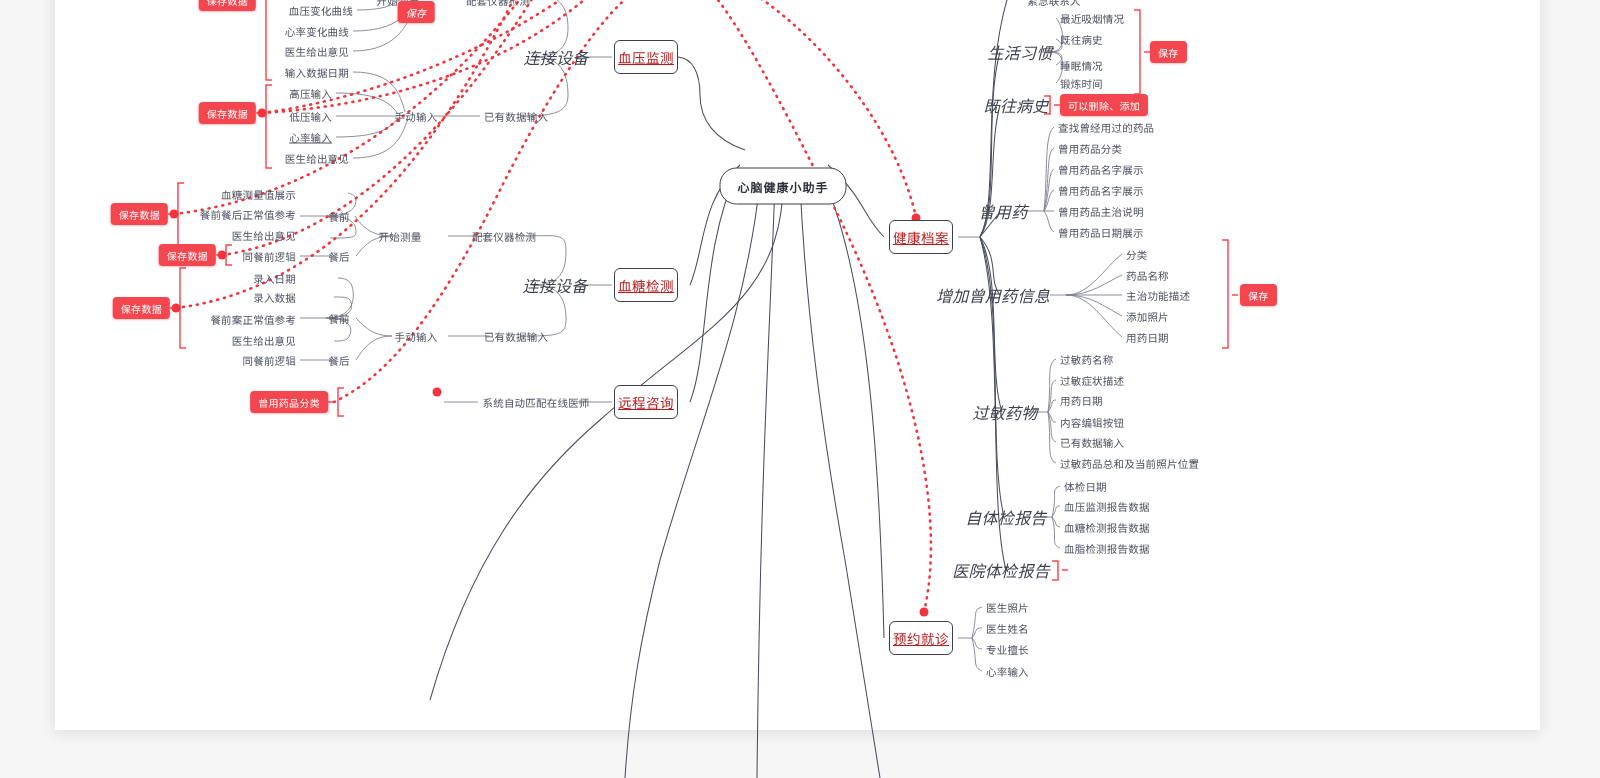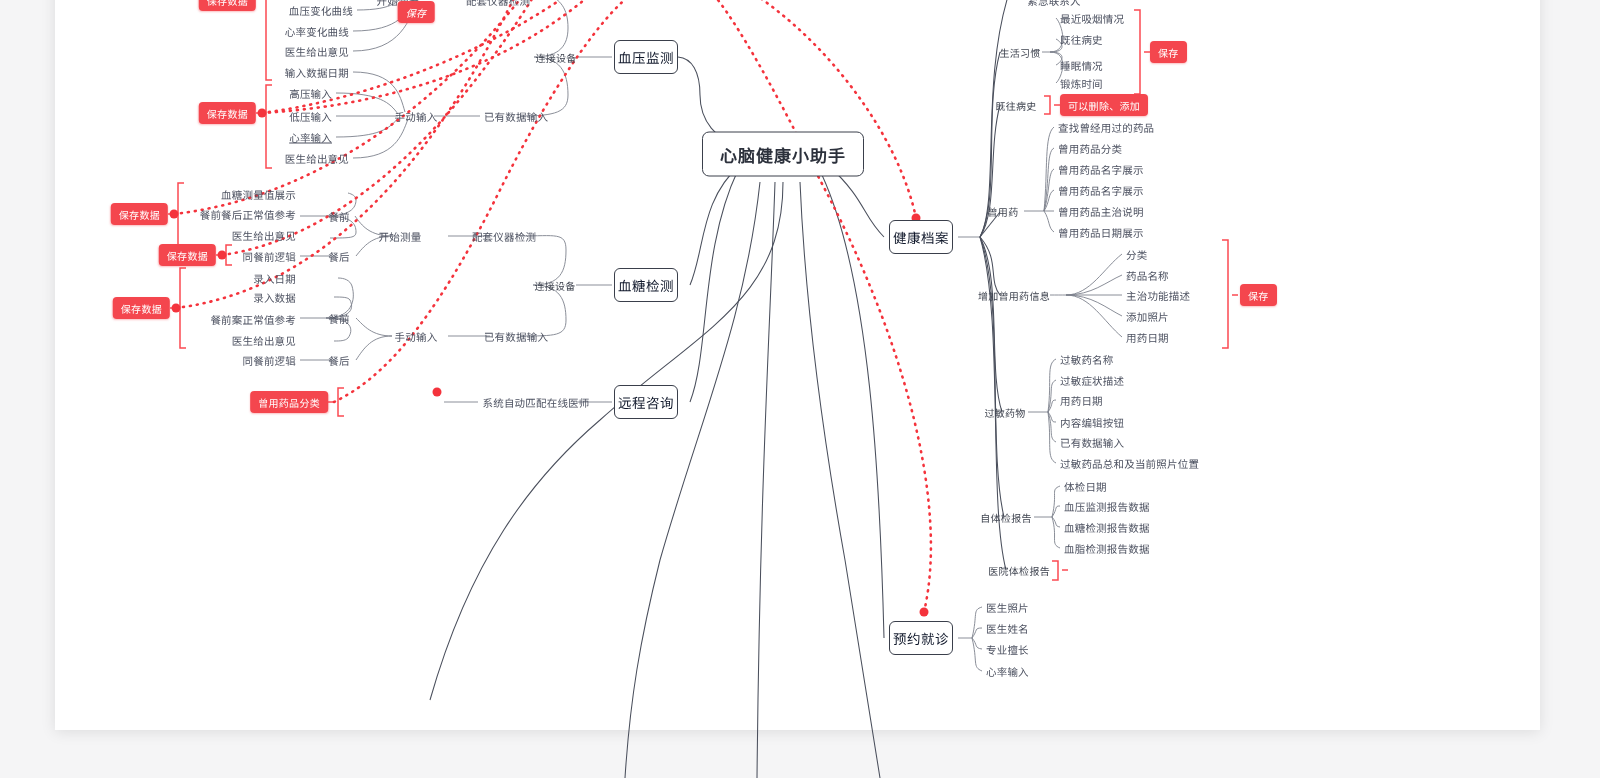--- a/index.html
+++ b/index.html
@@ -21,30 +21,30 @@
   .ln{fill:none;stroke:#4a4f5c;stroke-width:1.05;}
   .ln2{fill:none;stroke:#8b8f99;stroke-width:1;}
   .lnr{fill:none;stroke:#7d818c;stroke-width:.9;}
   .dotted{fill:none;stroke:#f4333c;stroke-width:2.6;stroke-linecap:round;stroke-dasharray:1 6;}
   .brk{fill:none;stroke:#fb4a52;stroke-width:1.5;}
   .dot{fill:#f4333c;}
 
   
   .node{position:absolute;white-space:nowrap;}
   .root-node{
-    border:1.6px solid #3a3f4b;border-radius:7px;background:#fff;
-    color:#2c313c;font-size:17px;font-weight:bold;letter-spacing:1px;
-    padding:9px 17px;transform:translate(-50%,-50%);
+    border:1.6px solid #3a3f4b;border-radius:17px;background:#fff;
+    color:#2c313c;font-size:12px;font-weight:bold;letter-spacing:1px;
+    padding:9px 17px;transform:translate(-50%,-50%);margin-top:32px;
   }
   .main-node{
     border:1.3px solid #3a3f4b;border-radius:6px;background:#fff;
-    color:#0f172a;font-size:13.5px;letter-spacing:.5px;
-    padding:6px 3px;transform:translate(-50%,-50%);
-  }
-  .lvl2{font-size:10px;color:#3d424e;transform:translate(-50%,-50%);letter-spacing:.3px;}
+    color:#b91c1c;font-size:13.5px;letter-spacing:.5px;
+    padding:6px 3px;transform:translate(-50%,-50%);text-decoration:underline;
+  }
+  .lvl2{font-size:16px;color:#3d424e;transform:translate(-50%,-50%);letter-spacing:.3px;font-style:italic;}
   .lvl3{font-size:10.5px;color:#4c5160;transform:translate(-50%,-50%);letter-spacing:.2px;}
   .ltext{transform:translate(0,-50%);}     
   .rtext{transform:translate(-100%,-50%);} 
   .badge{
     background:#f4464e;color:#fff;border-radius:4px;
     font-size:10px;padding:3.5px 8px;letter-spacing:.3px;
     transform:translate(-50%,-50%);box-shadow:0 1px 2px rgba(244,70,78,.35);
   }
   .badge.lb{transform:translate(0,-50%);}
   .badge.rb{transform:translate(-100%,-50%);}

